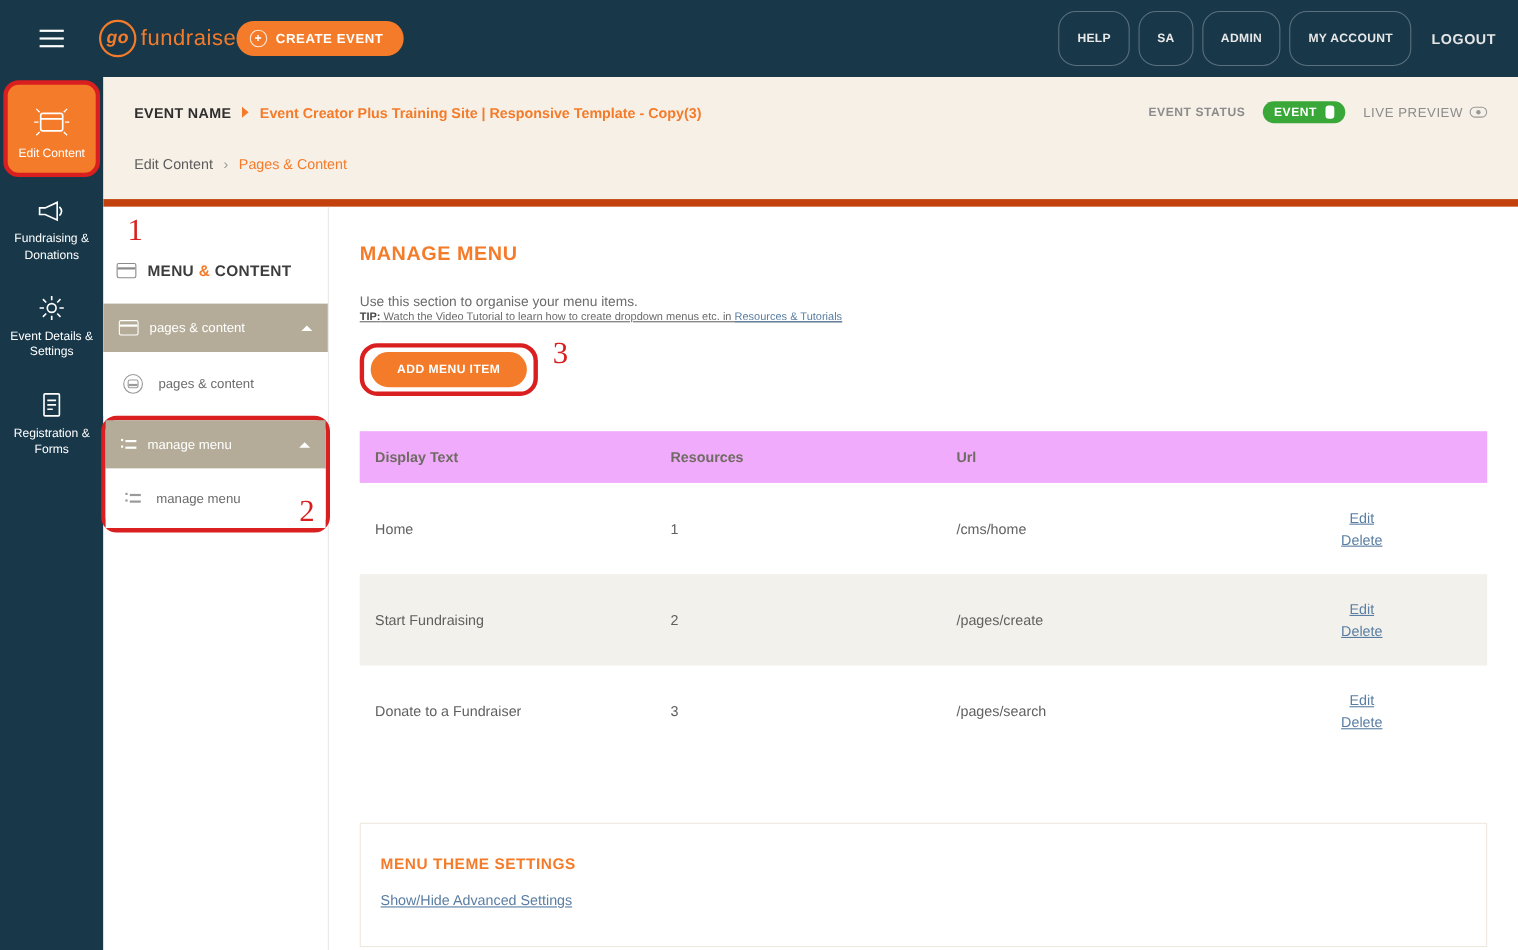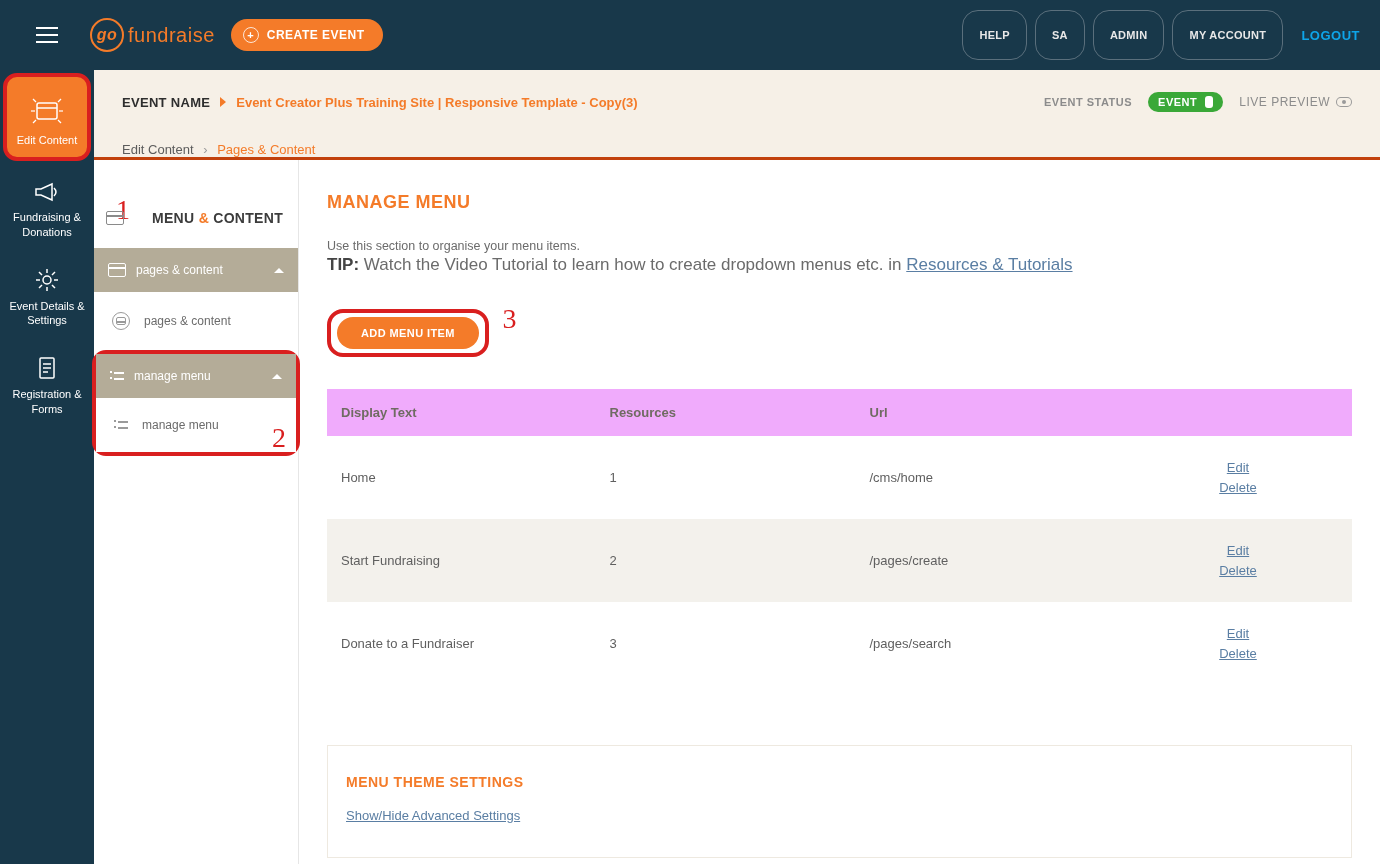--- a/index.html
+++ b/index.html
@@ -20,42 +20,42 @@
     display: flex;
     align-items: center;
     padding: 0 20px 0 0;
     color: #fff;
   }
   .hamburger-wrap { width: 94px; display:flex; align-items:center; justify-content:center; height:70px;}
   .hamburger { width: 22px; height: 16px; display:flex; flex-direction:column; justify-content:space-between; cursor:pointer;}
   .hamburger span { height:2px; background:#fff; width:100%; }
   .logo {
     color: #f47b29; font-weight:400; font-size:20px; letter-spacing:0.5px;
-    display:flex; align-items:center; margin-left: -4px; margin-right: 16px;
+    display:flex; align-items:center; margin-left: -4px; 
   }
   .logo .go-circle {
     width: 34px; height: 34px; border:2px solid #f47b29; border-radius:50%;
     display:flex; align-items:center; justify-content:center; font-style:italic; font-weight:700;
     font-size:16px; margin-right:4px; color:#f47b29;
   }
   .create-event-btn {
     background: #f47b29; color:#fff; border:none; border-radius: 18px;
     padding: 8px 18px 8px 12px; font-size:12px; font-weight:700; letter-spacing:0.5px;
     display:flex; align-items:center; gap:8px; cursor:pointer;
   }
   .create-event-btn .plus-circle {
     width:16px; height:16px; border:1.5px solid rgba(255,255,255,0.8); border-radius:50%;
     display:flex; align-items:center; justify-content:center; font-size:11px; line-height:1;
   }
   .topbar-spacer { flex:1; }
   .top-pill {
     border:1px solid #5a6f7c; border-radius: 16px; padding: 18px 16px; font-size:11px;
     font-weight:700; color:#e8e8e8; margin-left:8px; cursor:pointer; letter-spacing:0.3px;
   }
-  .logout-link { font-size:13px; font-weight:800; color:#0ea5e9; margin-left:18px; cursor:pointer; letter-spacing:0.5px;}
+  .logout-link { font-size:13px; font-weight:800; color:#e5e5e5; margin-left:18px; cursor:pointer; letter-spacing:0.5px;}
 
   
   .main-wrap { display:flex; height: calc(864px - 70px); }
 
   
   .rail {
     width: 94px; background:#18384a; display:flex; flex-direction:column;
     align-items:center; padding-top: 0; color:#fff;
   }
   .rail-item {
@@ -66,21 +66,21 @@
   .rail-icon { display:block; margin: 6px auto 6px; }
 
   .red-outline { border: 4px solid #d91f1f; border-radius: 14px; }
 
   
   .sidebar2 {
     width: 205px; background:#ffffff; border-right:1px solid #e6e6e6;
     display:flex; flex-direction:column; padding-top: 0;
   }
   .menu-content-header {
-    display:flex; align-items:center; gap:28px; padding: 0 12px 22px;
+    display:flex; align-items:center; gap:10px; padding: 0 12px 22px;
     font-size:14px; font-weight:800; color:#3c3c3c; letter-spacing:0.3px;
   }
   .menu-content-header .amp { color:#f47b29; }
   .sb-group-head {
     background:#b4ac98; color:#fff; font-size:12px; padding: 15px 14px;
     display:flex; align-items:center; justify-content:space-between; cursor:pointer;
   }
   .sb-group-head .left { display:flex; align-items:center; gap:10px;}
   .sb-sub {
     background:#fff; color:#6b6b6b; font-size:12px; padding:20px 16px 20px 18px;
@@ -94,21 +94,21 @@
     border-bottom:5px solid #fff;
   }
   .sidebar2 .mm-outline {
     border:4px solid #d91f1f; border-radius:14px; margin: 0 -2px; position:relative;
   }
 
   
   .content-col { flex:1; background:#fff; overflow:auto; }
 
   .infobar {
-    background:#f6f0e7; padding: 22px 28px 0; border-bottom:3px solid #c2410c;
+    background:#f6f0e7; padding: 22px 28px 24px; border-bottom:7px solid #c2410c;
   }
   .event-row { display:flex; align-items:center; gap:10px; }
   .event-name-label { font-size:13px; font-weight:800; color:#2e2e2e; letter-spacing:0.3px;}
   .caret-r-orange {
     width:0; height:0; border-top:5px solid transparent; border-bottom:5px solid transparent;
     border-left:6px solid #f47b29;
   }
   .event-title { color:#f47b29; font-size:13px; font-weight:700; }
   .event-right { margin-left:auto; display:flex; align-items:center; gap:16px; }
   .ev-status-label { color:#8c8c8c; font-size:11px; letter-spacing:0.5px; font-weight:600;}
@@ -122,21 +122,21 @@
   .eye-icon::after { content:''; width:4px; height:4px; background:#9a9a9a; border-radius:50%; position:absolute; top:2px; left:5px;}
 
   .breadcrumb { margin-top:30px; font-size:13px; color:#5c5c5c; }
   .breadcrumb .sep { color:#9a9a9a; margin: 0 6px; }
   .breadcrumb .current { color:#f47b29; }
 
   .page-body { padding: 28px 28px 30px 28px; }
 
   .manage-title { color:#f47b29; font-size:18px; font-weight:600; letter-spacing:0.5px; margin-bottom:26px; margin-top: 4px;}
   .intro { color:#6b6b6b; font-size:12.5px; margin-bottom:2px; }
-  .tip-line { font-size:17px; color:#6b6b6b; margin-bottom:34px;}
+  .tip-line { font-size:10px; color:#6b6b6b; margin-bottom:18px;text-decoration:underline;}
   .tip-line .tip { font-weight:800; color:#444;}
   .tip-line a { color:#5a7ea3; text-decoration:underline; }
   .add-menu-btn {
     background:#f47b29; color:#fff; border:none; border-radius:18px;
     padding:10px 24px; font-size:11px; font-weight:800; letter-spacing:0.4px; cursor:pointer;
   }
   .add-outline { border:4px solid #d91f1f; border-radius:16px; padding:4px 6px; display:inline-block; }
 
   .annot { position:absolute; color:#d91f1f; font-family: Georgia, serif; font-size:28px; font-weight:400;}
   .annot1 { left: 116px; top: 124px; }

